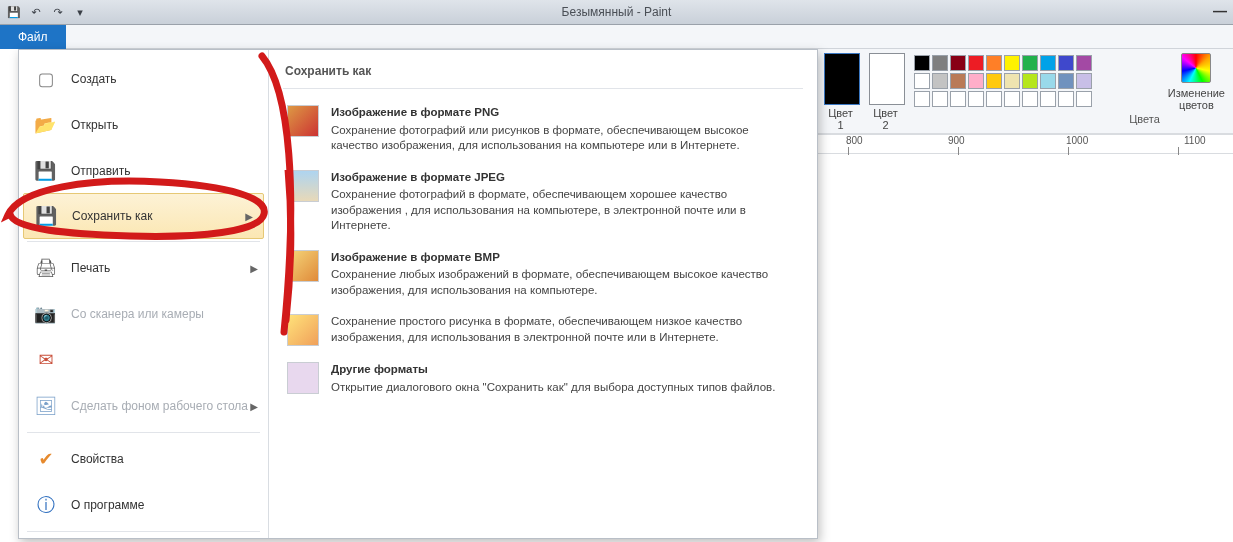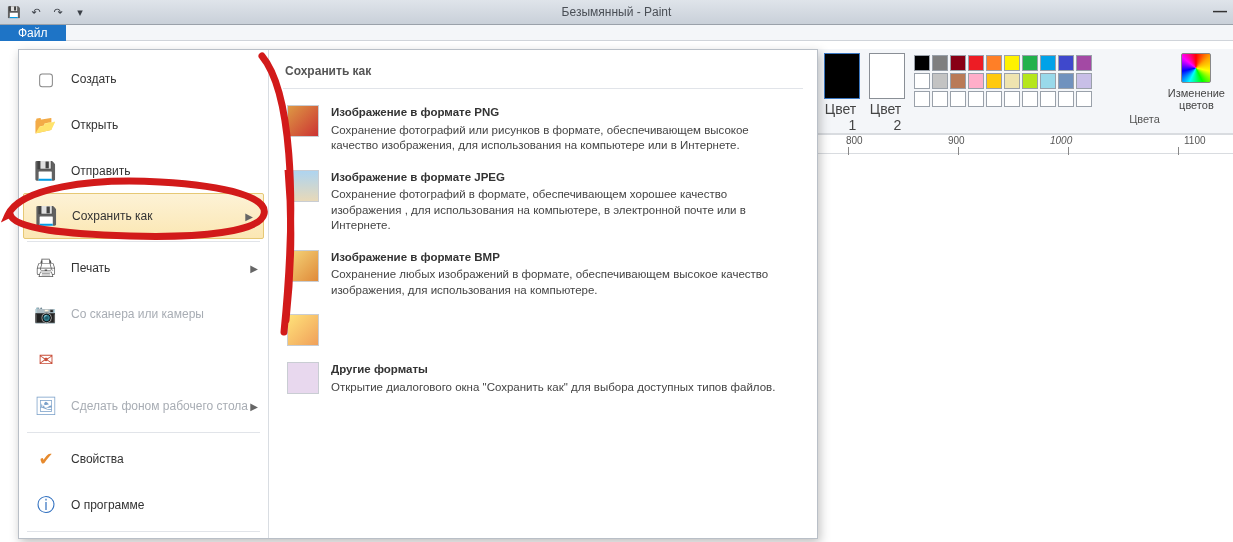--- a/index.html
+++ b/index.html
@@ -6,30 +6,30 @@
 body { width:1233px; height:542px; background:#fff; overflow:hidden; position:relative; }
 
 
 .titlebar { height:25px; background:linear-gradient(#dfe4ea,#c9d0d9); display:flex; align-items:center; position:relative; border-bottom:1px solid #9aa1aa; }
 .qat { display:flex; align-items:center; gap:2px; padding-left:4px; }
 .qat-btn { width:20px; height:20px; display:flex; align-items:center; justify-content:center; font-size:11px; color:#3a3f46; cursor:pointer; }
 .app-title { position:absolute; left:50%; transform:translateX(-50%); font-size:12px; color:#4a4f56; }
 .win-ctrl { position:absolute; right:6px; top:3px; font-size:14px; color:#333; font-weight:bold; }
 
 
-.tabrow { height:16px; background:#a21caf; display:flex; }
+.tabrow { height:24px; background:#a21caf; display:flex; }
 .file-tab { background:#1e74c6; color:#fff; font-size:12px; padding:4px 18px; display:flex; align-items:center; cursor:pointer; }
 .tabrow-rest { flex:1; border-bottom:1px solid #d0d4da; background:#f4f6f9; }
 
 
 .ribbon-right { position:absolute; top:49px; right:0; width:415px; height:85px; background:#f4f6f9; display:flex; border-bottom:1px solid #d9dce0; }
 .color-well { width:36px; height:52px; border:1px solid #8a8f96; margin:4px 3px 0 6px; }
 .color-well.c1 { background:#000; border-color:#3b78c3; }
 .color-well.c2 { background:#fff; }
-.color-label { font-size:14px; text-align:right; color:#444; margin-top:2px; }
+.color-label { font-size:11px; text-align:center; color:#444; margin-top:2px; }
 .color-col { display:flex; flex-direction:column; align-items:center; }
 .palette { display:flex; flex-direction:column; gap:2px; padding:6px 4px 0 6px; }
 .pal-row { display:flex; gap:2px; }
 .pal-sw { width:16px; height:16px; border:1px solid #9aa1aa; }
 .palette-label { font-size:11px; color:#555; text-align:right; margin-top:6px; }
 .edit-colors { display:flex; flex-direction:column; align-items:center; padding:4px 8px 0; font-size:11px; color:#444; cursor:pointer; }
 .edit-colors .rainbow { width:30px; height:30px; background:conic-gradient(red,orange,yellow,lime,cyan,blue,magenta,red); border:1px solid #888; border-radius:2px; margin-bottom:4px; }
 
 
 .ruler { position:absolute; top:134px; left:818px; right:0; height:20px; background:#fff; border-top:1px solid #d9dce0; border-bottom:1px solid #d9dce0; font-size:10px; color:#555;padding-left:15px; }
@@ -140,21 +140,21 @@
 цветов</div>
   </div>
 </div>
 
 <div class="ruler" id="ruler">
     <div class="ruler-tick" style="left: 30px;"></div>
     <div class="ruler-num" style="left: 28px;">800</div>
     <div class="ruler-tick" style="left: 140px;"></div>
     <div class="ruler-num" style="left: 130px;">900</div>
     <div class="ruler-tick" style="left: 250px;"></div>
-    <div class="ruler-num" style="left: 232px; font-style: italic;">1000</div>
+    <div class="ruler-num" style="left: 248px;">1000</div>
     <div class="ruler-tick" style="left: 360px;"></div>
     <div class="ruler-num" style="left: 366px;">1100</div>
   </div>
 
 <div class="file-menu">
   <div class="fm-left" id="fm-left">
       <div class="fm-item">
         <div class="ico i-new">▢</div>
         <span>Создать</span>
       </div>
@@ -221,20 +221,21 @@
         <div class="fmt-item">
           <div class="fico" style="background: linear-gradient(135deg, rgb(245, 215, 122), rgb(224, 138, 58));"></div>
           <div class="ftxt">
             <div class="ftitle">Изображение в формате BMP</div>
             <div>Сохранение любых изображений в формате, обеспечивающем высокое качество изображения, для использования на компьютере.</div>
           </div>
         </div>
         <div class="fmt-item">
           <div class="fico" style="background: linear-gradient(135deg, rgb(255, 226, 122), rgb(240, 160, 90));"></div>
           <div class="ftxt">
+            <div>Сохранение простого рисунка в формате, обеспечивающем низкое качество изображения, для использования в электронной почте или в Интернете.</div>
           </div>
         </div>
         <div class="fmt-item">
           <div class="fico" style="background: rgb(232, 216, 238);"></div>
           <div class="ftxt">
             <div class="ftitle">Другие форматы</div>
             <div>Открытие диалогового окна "Сохранить как" для выбора доступных типов файлов.</div>
           </div>
         </div>
       </div>

